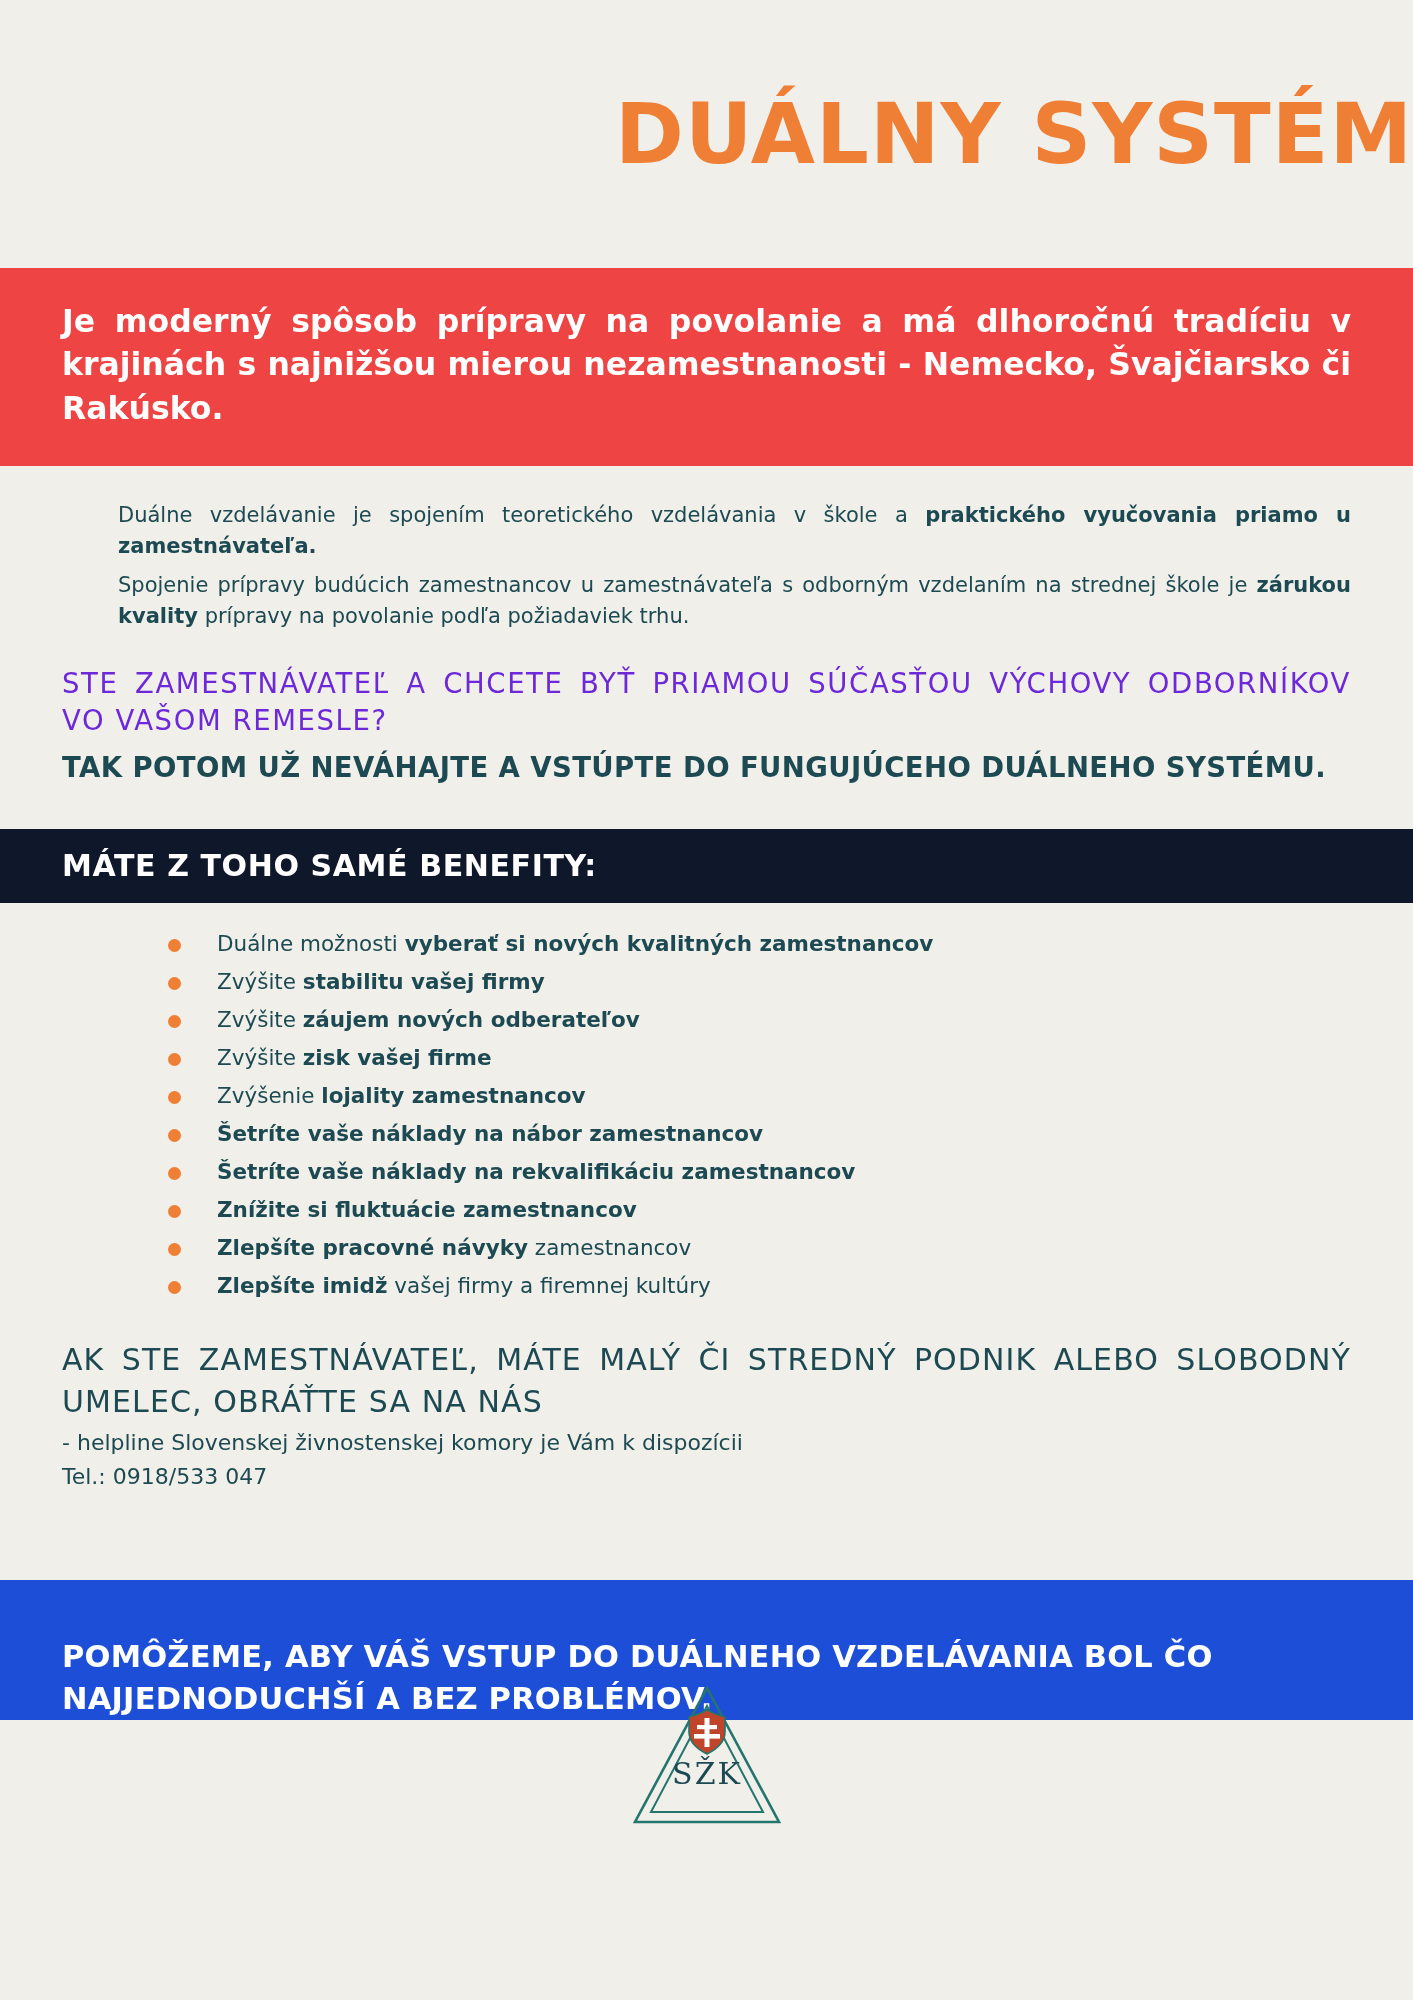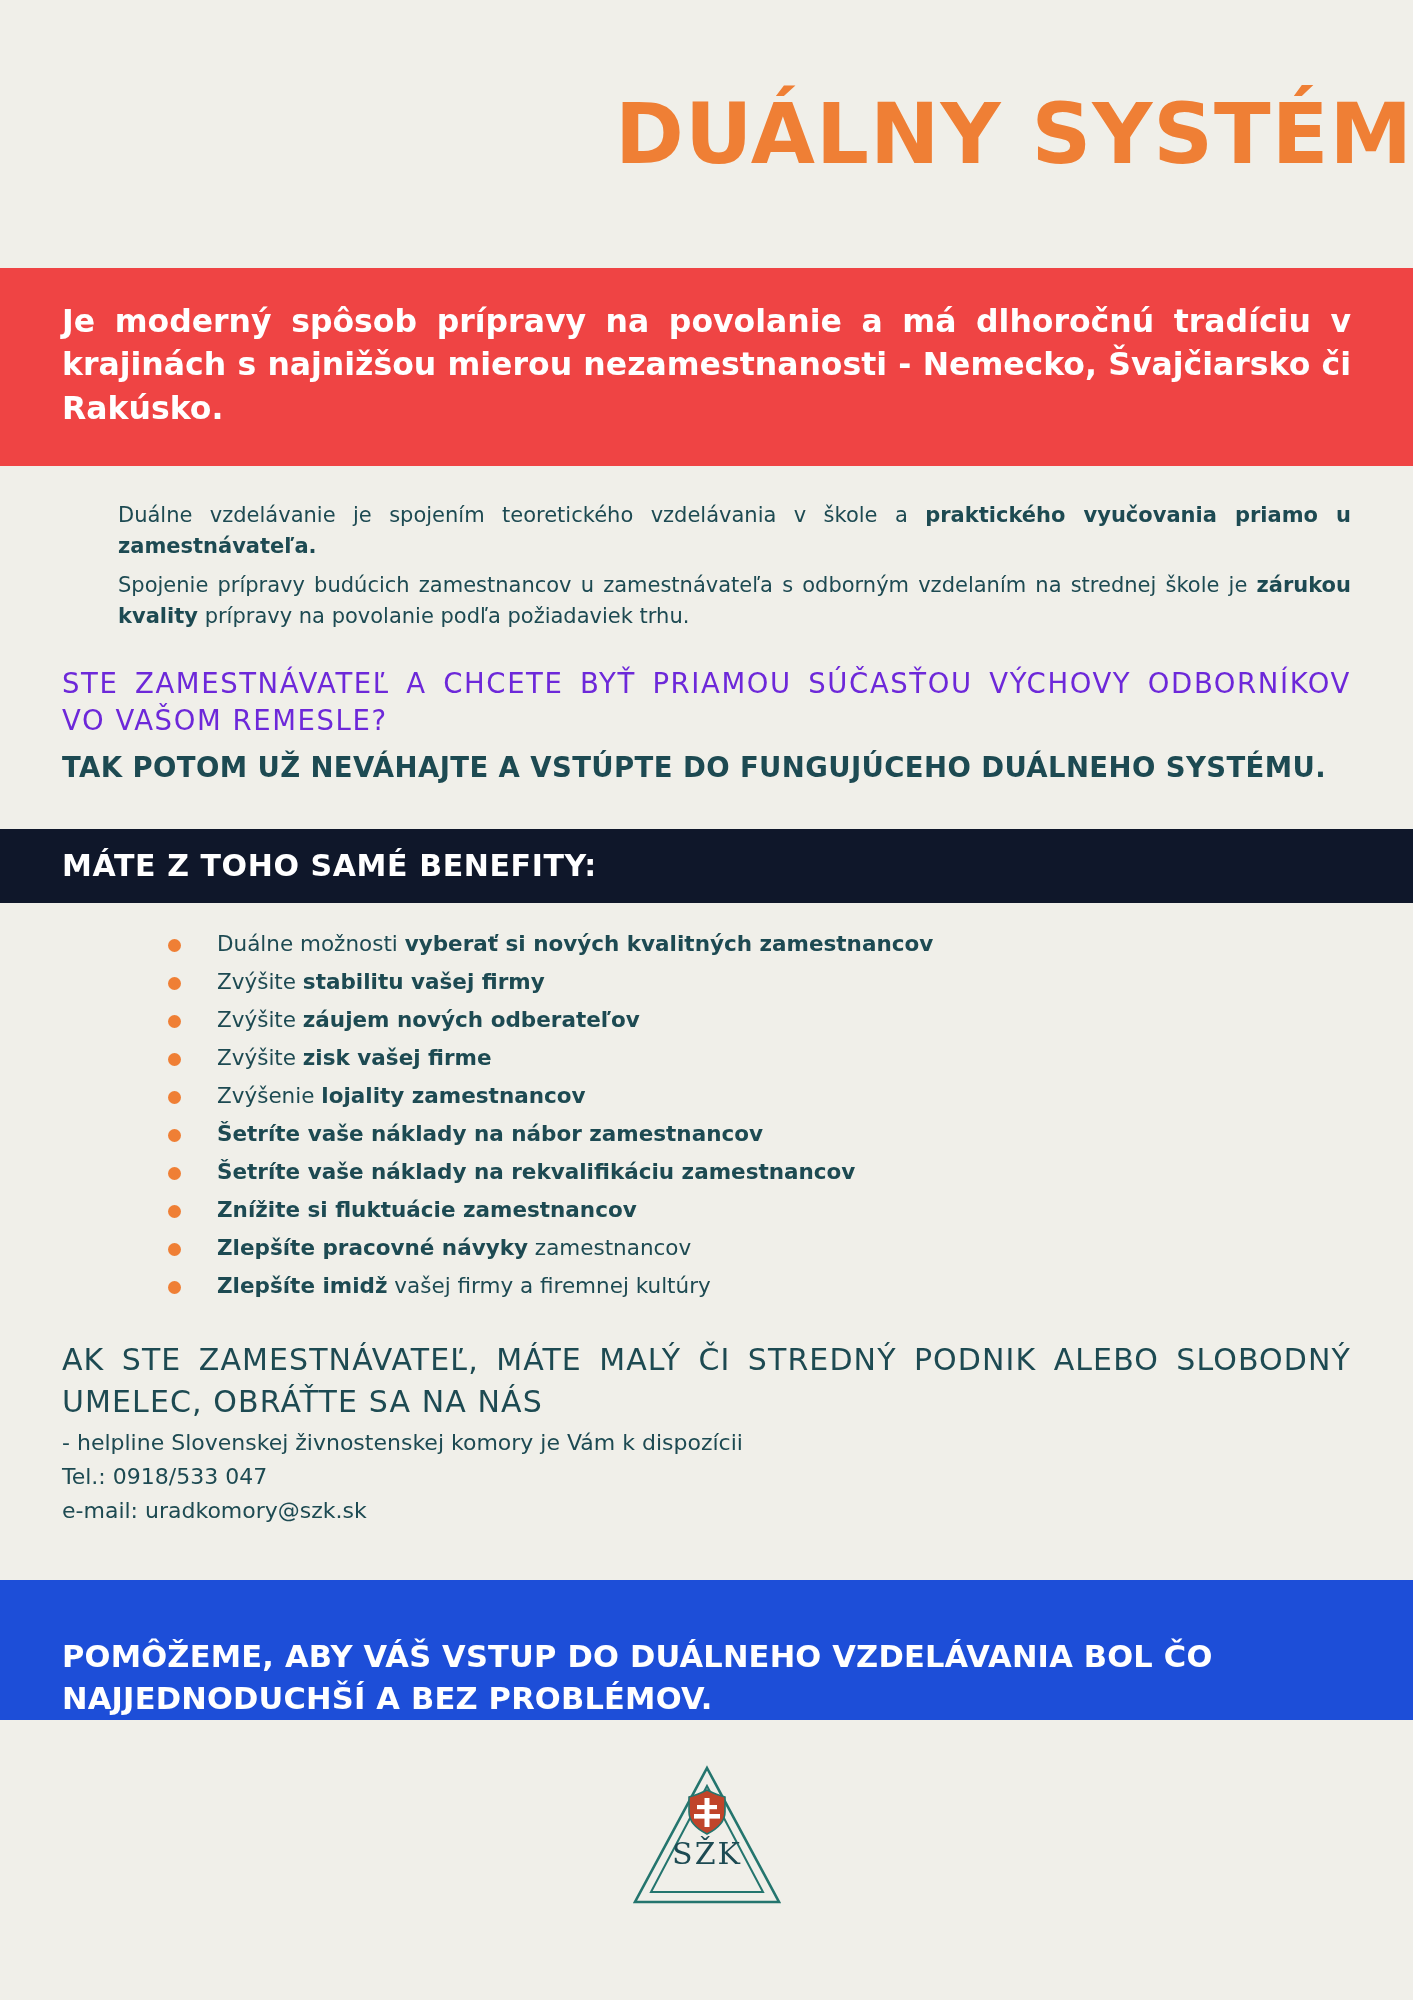--- a/index.html
+++ b/index.html
@@ -168,21 +168,21 @@
     font-size: 30.5px;
     font-weight: bold;
     line-height: 1.38;
     letter-spacing: 0.2px;
   }
 
   
   .logo-wrap {
     position: absolute;
     left: 0;
-    top: 1760px;
+    top: 1680px;
     width: 100%;
     display: flex;
     justify-content: center;
   }
   .logo {
     width: 160px;
     height: 150px;
     position: relative;
   }
 </style>
@@ -245,21 +245,20 @@
   </li>
   <li class="benefit-item">
     <span class="dot"></span><span></span><b>Zlepšíte imidž</b><span> vašej firmy a firemnej kultúry</span>
   </li>
 </ul>
 
 <div class="contact-wrap">
   <p class="contact-head">AK STE ZAMESTNÁVATEĽ, MÁTE MALÝ ČI STREDNÝ PODNIK ALEBO SLOBODNÝ UMELEC, OBRÁŤTE SA NA NÁS</p>
   <p class="contact-line">- helpline Slovenskej živnostenskej komory je Vám k dispozícii</p>
   <p class="contact-line">Tel.:  0918/533 047</p>
-  <p class="contact-line">e-mail: uradkomory@szk.sk</p>
 </div>
 
 <div class="footer-band">
   <div class="footer-text">POMÔŽEME, ABY VÁŠ VSTUP DO DUÁLNEHO VZDELÁVANIA BOL ČO NAJJEDNODUCHŠÍ A BEZ PROBLÉMOV.</div>
 </div>
 
 <div class="logo-wrap">
   <div class="logo">
     <svg viewBox="0 0 160 150" width="160" height="150">
 

